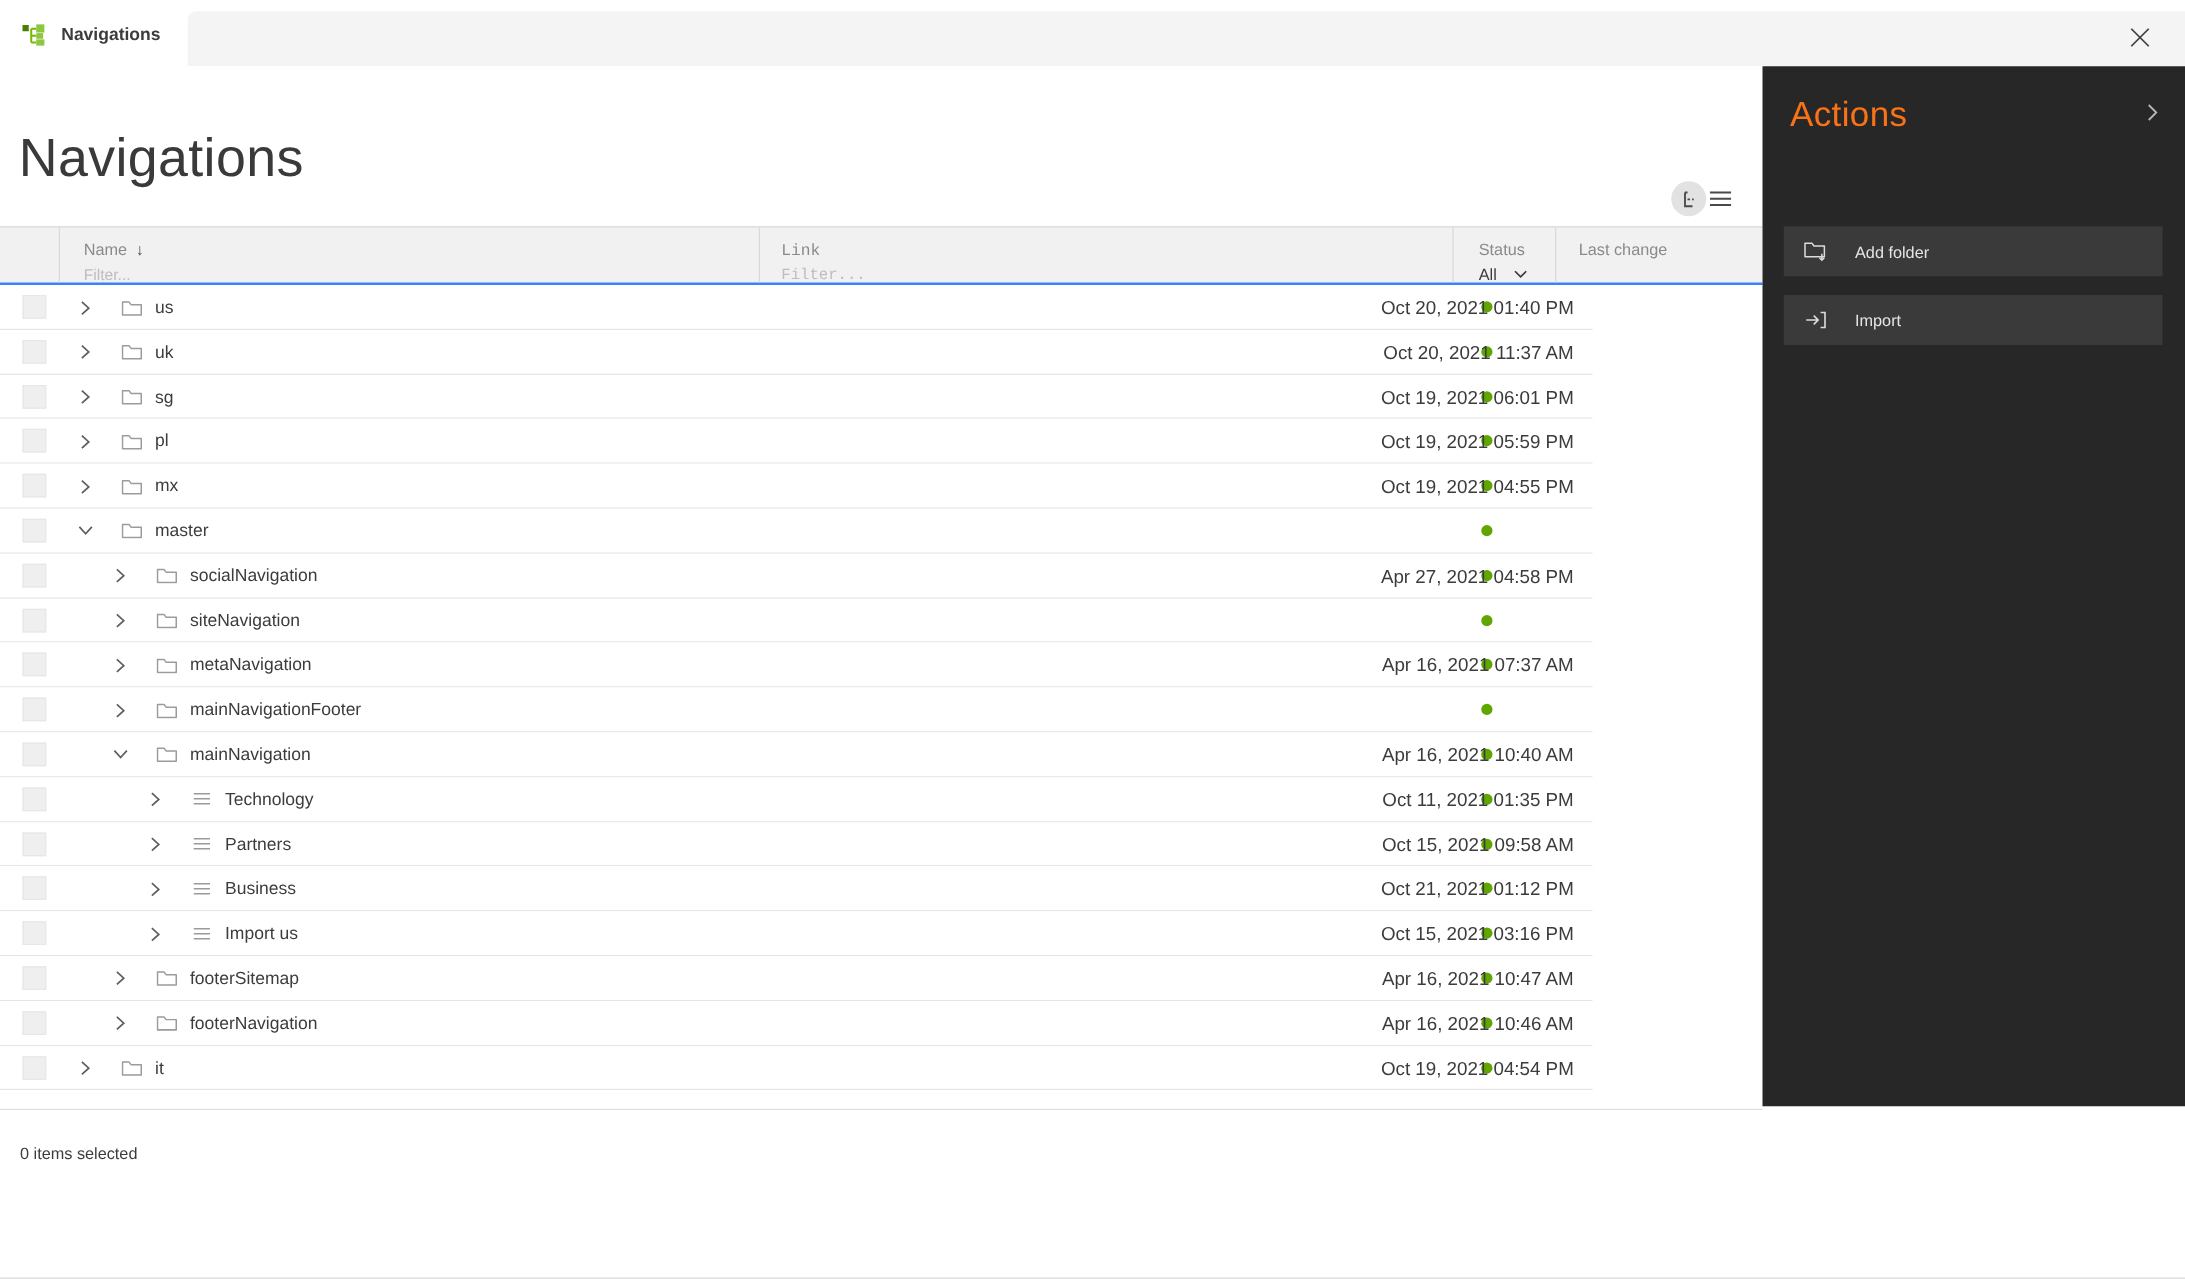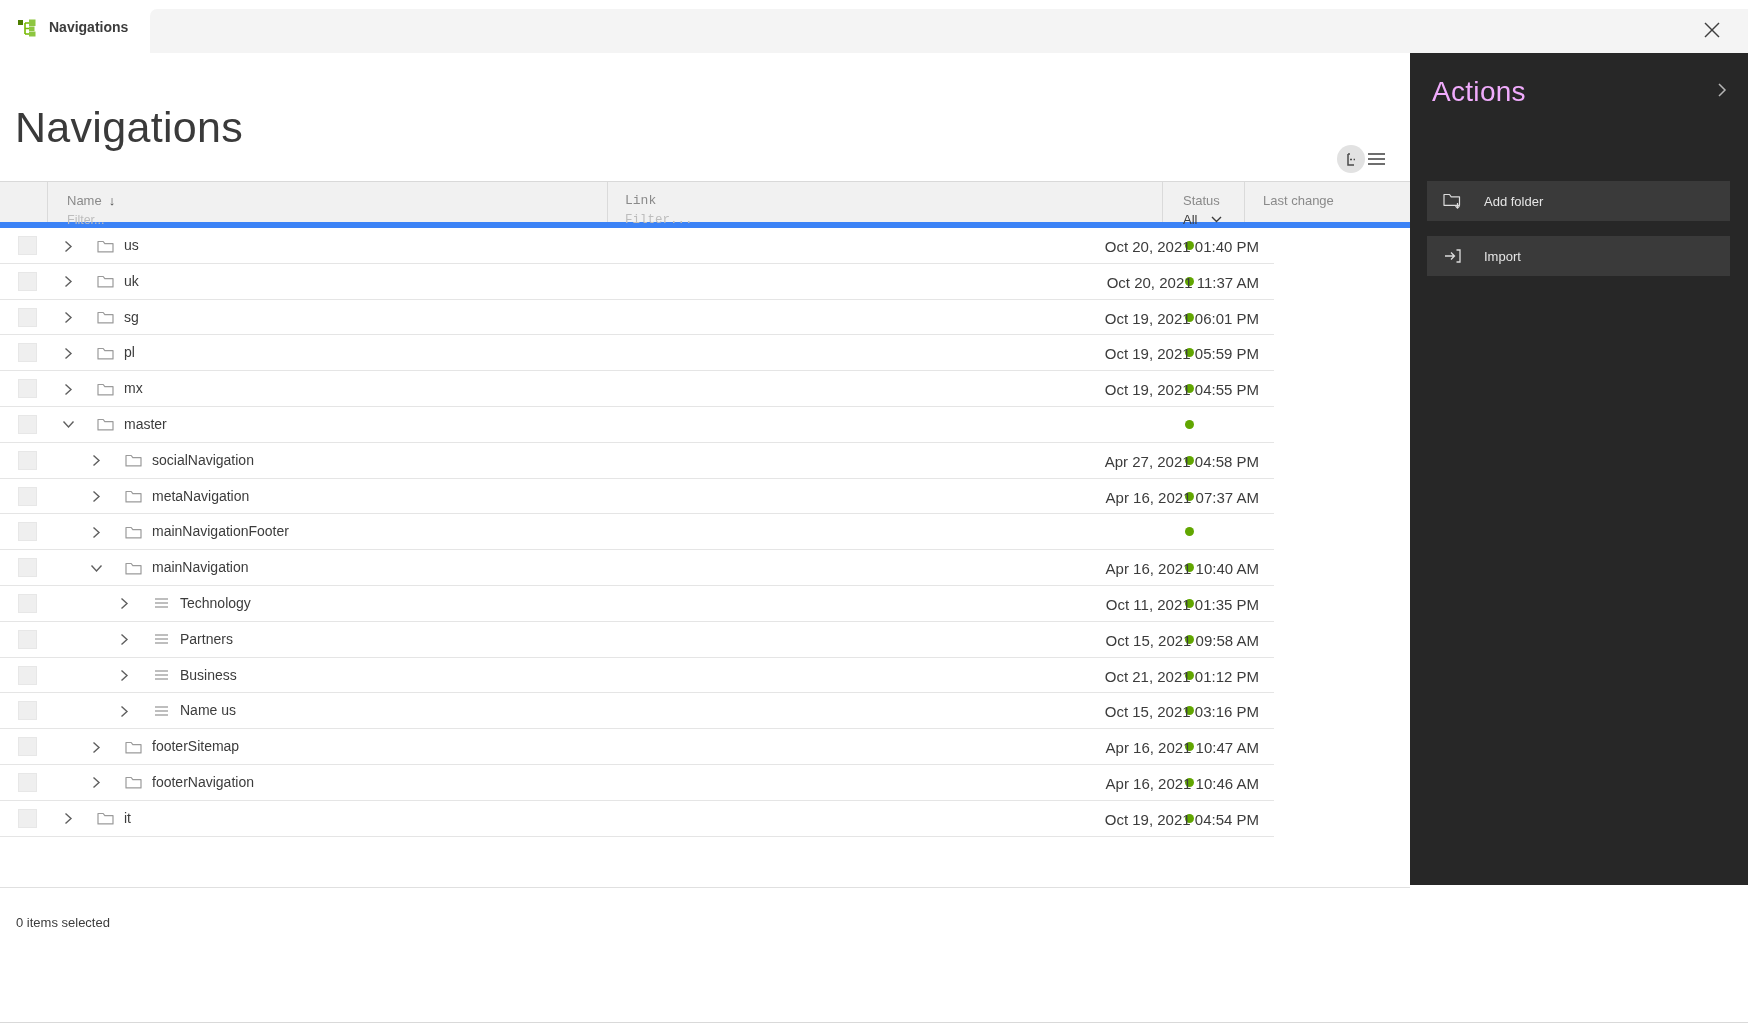--- a/index.html
+++ b/index.html
@@ -15,21 +15,21 @@
   .app-logo{margin-left:17px;display:inline-flex;}
   .tab-label{margin-left:10px;font-size:14px;font-weight:700;color:#3c3c3c;}
   .close-btn{position:absolute;top:21px;right:27px;width:18px;height:18px;cursor:pointer;}
   
   .main{position:absolute;top:53px;left:0;width:1410px;height:971px;background:#ffffff;}
   .page-title{position:absolute;top:50px;left:15px;font-size:43px;font-weight:300;color:#3a3a3a;letter-spacing:.3px;}
   .view-toggle-tree{position:absolute;top:92px;left:1337px;width:28px;height:28px;border-radius:50%;background:#e2e2e2;display:flex;align-items:center;justify-content:center;}
   .view-toggle-list{position:absolute;top:97px;left:1367px;width:18px;height:18px;display:flex;align-items:center;justify-content:center;}
   
   .grid-header{position:absolute;top:128px;left:0;width:1410px;height:47px;background:#f1f1f1;
-    border-top:1px solid #d9d9d9;border-bottom:6px solid #3b82f6;box-sizing:border-box;}
+    border-top:1px solid #d9d9d9;border-bottom:2px solid #3b82f6;box-sizing:border-box;}
   .hcell{position:absolute;top:0;height:100%;box-sizing:border-box;border-right:1px solid #dadada;padding-top:9px;}
   .hc-check{left:0;width:48px;}
   .hc-name{left:48px;width:560px;padding-left:19px;}
   .hc-link{left:608px;width:555px;padding-left:17px;font-family:Liberation Mono, monospace;}
   .hc-status{left:1163px;width:82px;padding-left:20px;}
   .hc-last{left:1245px;width:165px;padding-left:18px;border-right:none;}
   .hlabel{font-size:13px;color:#8a8a8a;line-height:15px;}
   .sort-arrow{color:#4a4a4a;font-size:13px;margin-left:7px;}
   .hfilter{font-size:12.5px;color:#bdbdbd;line-height:14px;margin-top:4px;display:block;}
   .hstatus-val{display:flex;align-items:center;margin-top:3px;}
@@ -42,21 +42,21 @@
   .chevron{position:absolute;top:11px;width:14px;height:14px;display:flex;align-items:center;justify-content:center;}
   .ricon{position:absolute;top:10px;width:17px;height:15px;display:flex;align-items:center;justify-content:center;}
   .rlabel{position:absolute;top:9px;font-size:14px;color:#3c3c3c;white-space:nowrap;}
   .dot{position:absolute;top:13px;left:1185px;width:9px;height:9px;border-radius:50%;background:var(--status-green,#61a600);}
   .rdate{position:absolute;top:10px;right:15px;font-size:15px;color:#3c3c3c;}
   .table-bottom-line{position:absolute;top:834px;left:0;width:1410px;border-top:1px solid #e0e0e0;}
   .footer-status{position:absolute;top:862px;left:16px;font-size:13px;color:#3c3c3c;}
   .page-bottom-line{position:absolute;left:0;bottom:1px;width:1748px;border-bottom:1px solid #d9d9d9;}
   
   .actions-panel{position:absolute;top:53px;left:1410px;width:338px;height:832px;background:#272727;}
-  .actions-title{position:absolute;top:23px;left:22px;font-size:28px;font-weight:300;color:#f0abfc;letter-spacing:.3px;}
+  .actions-title{position:absolute;top:23px;left:22px;font-size:28px;font-weight:300;color:#f97316;letter-spacing:.3px;}
   .panel-collapse{position:absolute;top:29px;right:21px;width:10px;height:16px;cursor:pointer;}
   .action-btn{position:absolute;left:17px;width:303px;height:40px;background:#3a3a3a;display:flex;align-items:center;cursor:pointer;}
   .action-btn .aicon{margin-left:16px;width:20px;display:inline-flex;justify-content:center;}
   .action-btn .albl{margin-left:21px;font-size:13px;color:#e5e5e5;font-weight:500;}
   .ab-addfolder{top:128px;text-align:center;}
   .ab-import{top:183px;}
 </style>
 </head>
 <body>
 
@@ -253,20 +253,38 @@
       <svg class="icon-folder" width="17" height="14" viewBox="0 0 17 14">
             <path d="M1 2.5 h5.2 l1.6 2.2 H16 v8.2 H1 z" fill="none" stroke="#9b9b9b" stroke-width="1.2" stroke-linejoin="round"></path>
           </svg>
 
     </span>
     <span class="rlabel" style="left: 152px;">socialNavigation</span>
     <span class="dot"></span>
     <span class="rdate">Apr 27, 2021 04:58 PM</span>
   </div>
 
+  <div class="row">
+    <span class="checkbox"></span>
+    <span class="chevron" style="left: 89px;">
+      <svg class="chev-right" width="9" height="13" viewBox="0 0 9 13">
+            <polyline points="1.5,1.5 7,6.5 1.5,11.5" fill="none" stroke="#5f5f5f" stroke-width="1.4"></polyline>
+          </svg>
+
+    </span>
+    <span class="ricon" style="left: 125px;">
+      <svg class="icon-folder" width="17" height="14" viewBox="0 0 17 14">
+            <path d="M1 2.5 h5.2 l1.6 2.2 H16 v8.2 H1 z" fill="none" stroke="#9b9b9b" stroke-width="1.2" stroke-linejoin="round"></path>
+          </svg>
+
+    </span>
+    <span class="rlabel" style="left: 152px;">siteNavigation</span>
+    <span class="dot"></span>
+    <span class="rdate"></span>
+  </div>
 
   <div class="row">
     <span class="checkbox"></span>
     <span class="chevron" style="left: 89px;">
       <svg class="chev-right" width="9" height="13" viewBox="0 0 9 13">
             <polyline points="1.5,1.5 7,6.5 1.5,11.5" fill="none" stroke="#5f5f5f" stroke-width="1.4"></polyline>
           </svg>
 
     </span>
     <span class="ricon" style="left: 125px;">
@@ -398,21 +416,21 @@
     <span class="ricon" style="left: 153px;">
 
       <svg class="icon-page" width="15" height="12" viewBox="0 0 15 12">
             <g stroke="#9b9b9b" stroke-width="1.3">
               <line x1="1" y1="2" x2="14" y2="2"></line>
               <line x1="1" y1="6" x2="14" y2="6"></line>
               <line x1="1" y1="10" x2="14" y2="10"></line>
             </g>
           </svg>
     </span>
-    <span class="rlabel" style="left: 180px;">Name us</span>
+    <span class="rlabel" style="left: 180px;">Import us</span>
     <span class="dot"></span>
     <span class="rdate">Oct 15, 2021 03:16 PM</span>
   </div>
 
   <div class="row">
     <span class="checkbox"></span>
     <span class="chevron" style="left: 89px;">
       <svg class="chev-right" width="9" height="13" viewBox="0 0 9 13">
             <polyline points="1.5,1.5 7,6.5 1.5,11.5" fill="none" stroke="#5f5f5f" stroke-width="1.4"></polyline>
           </svg>

